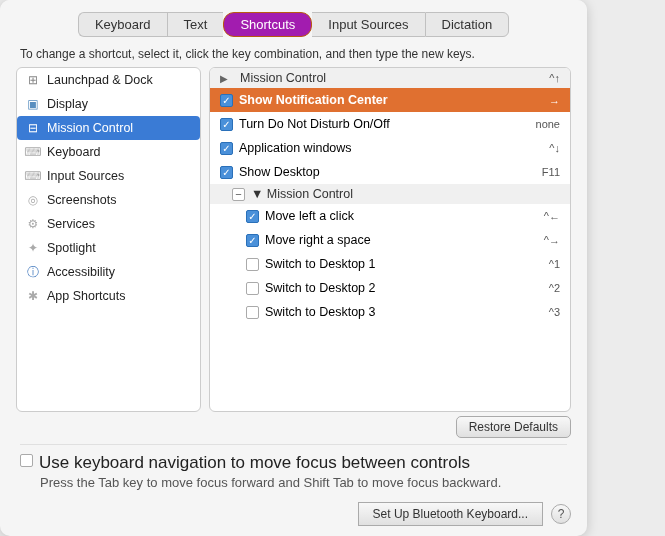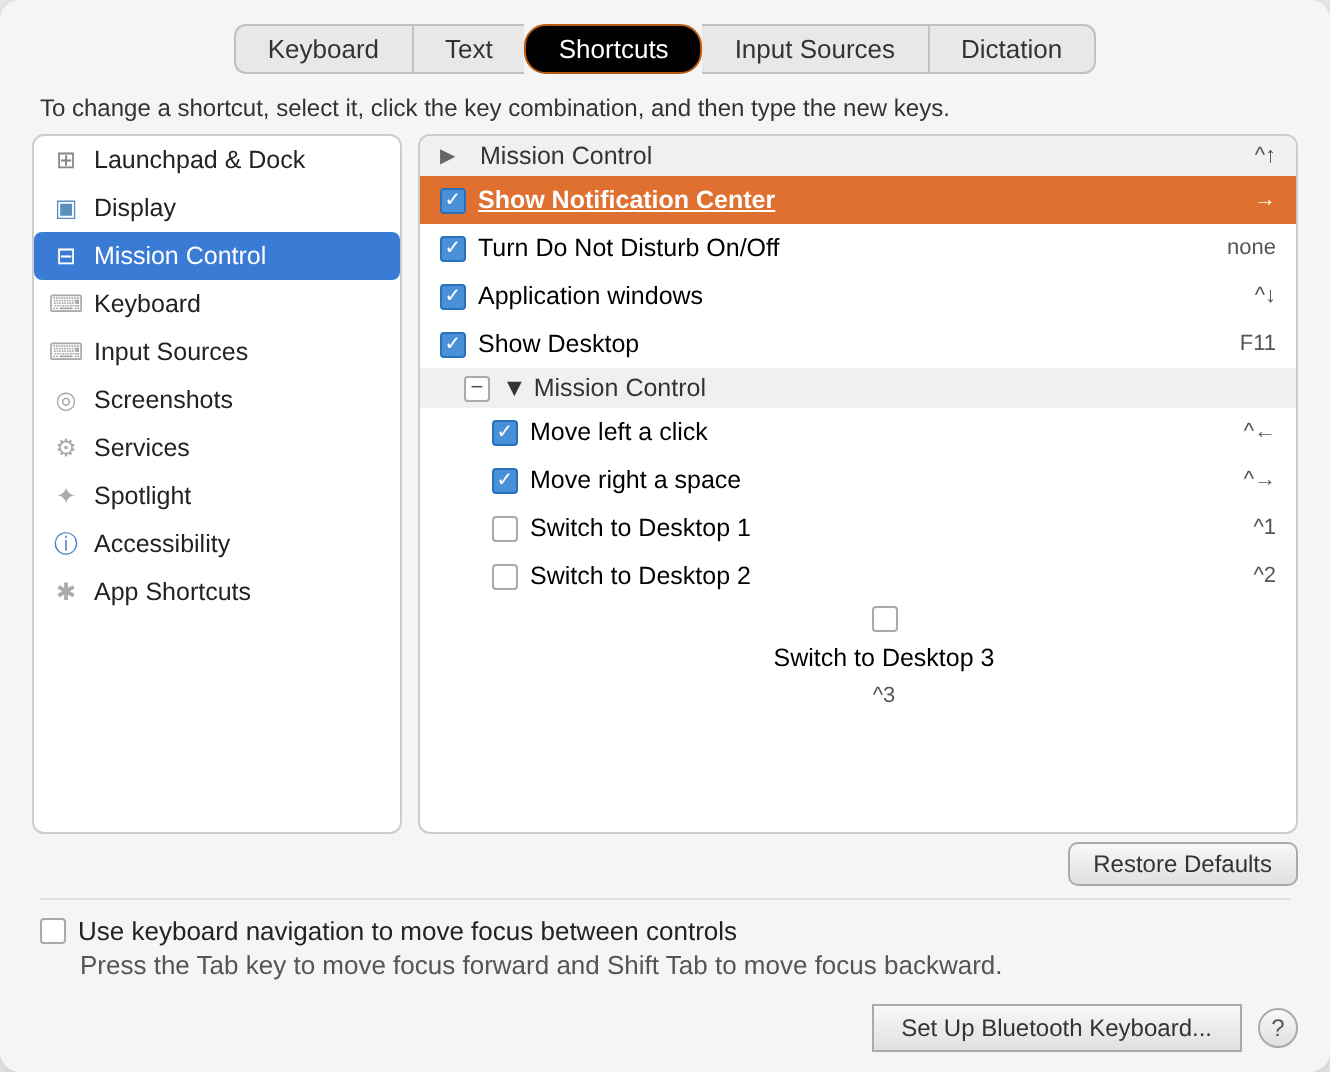--- a/index.html
+++ b/index.html
@@ -10,21 +10,21 @@
       width: 665px;
       height: 536px;
       overflow: hidden;
       display: flex;
       flex-direction: column;
     }
     .window {
       background: #f5f5f5;
       border-radius: 10px;
       overflow: hidden;
-      width: 665px;
+      width: 587px;
       height: 536px;
       display: flex;
       flex-direction: column;
       box-shadow: 0 2px 12px rgba(0,0,0,0.18);
     }
     
     .tab-bar {
       display: flex;
       justify-content: center;
       align-items: center;
@@ -43,21 +43,21 @@
     }
     .tab:first-child {
       border-radius: 6px 0 0 6px;
     }
     .tab:last-child {
       border-radius: 0 6px 6px 0;
       border-right: 1px solid #c0c0c0;
       text-align: right;
     }
     .tab.active {
-      background: #000000;
+      background: #a21caf;
       color: white;
       border-color: #b85a10;
       border-right: 1px solid #b85a10;
       border-radius: 11px;
     }
     .tab.active + .tab {
       border-left: none;
     }
     
     .instruction {
@@ -149,21 +149,20 @@
       background: white;
       border-color: #aaa;
       color: #555;
     }
     .shortcut-label {
       flex: 1;
       font-size: 12.5px;
     }
     .shortcut-row.selected-row .shortcut-label {
       font-weight: 600;
-      text-decoration: underline;
     }
     .shortcut-key {
       font-size: 11px;
       color: #555;
       text-align: right;
     }
     .shortcut-row.selected-row .shortcut-key {
       color: white;
     }
     .group-header {
@@ -203,21 +202,21 @@
     .nav-checkbox {
       width: 13px;
       height: 13px;
       border: 1px solid #aaa;
       border-radius: 2px;
       background: white;
       margin-top: 1px;
       flex-shrink: 0;
     }
     .nav-label {
-      font-size: 13px;
+      font-size: 17px;
       color: #222;
     }
     .nav-sub {
       font-size: 13px;
       color: #555;
       padding: 0 20px 6px 40px;
     }
     .footer-bar {
       display: flex;
       justify-content: flex-end;
@@ -380,21 +379,21 @@
         <span class="shortcut-label">Switch to Desktop 1</span>
         <span class="shortcut-key">^1</span>
       </div>
 
       <div class="shortcut-row" style="padding-left: 36px;">
         <div class="checkbox"></div>
         <span class="shortcut-label">Switch to Desktop 2</span>
         <span class="shortcut-key">^2</span>
       </div>
 
-      <div class="shortcut-row" style="padding-left: 36px; flex-direction: column;">
+      <div class="shortcut-row" style="padding-left: 36px;">
         <div class="checkbox"></div>
         <span class="shortcut-label">Switch to Desktop 3</span>
         <span class="shortcut-key">^3</span>
       </div>
     </div>
   </div>
 
   <div class="restore-row">
     <button class="restore-btn">Restore Defaults</button>
   </div>

